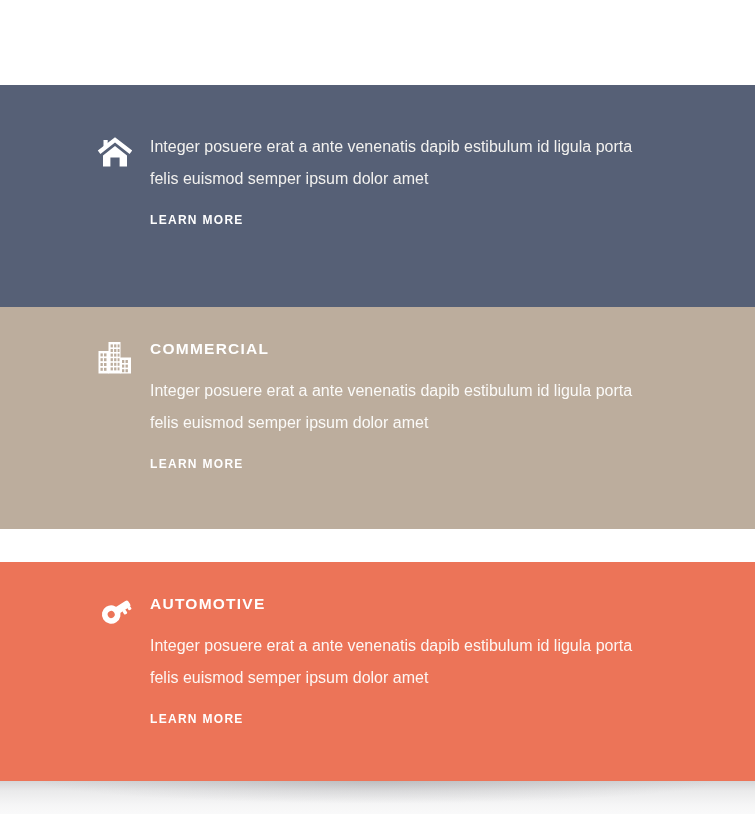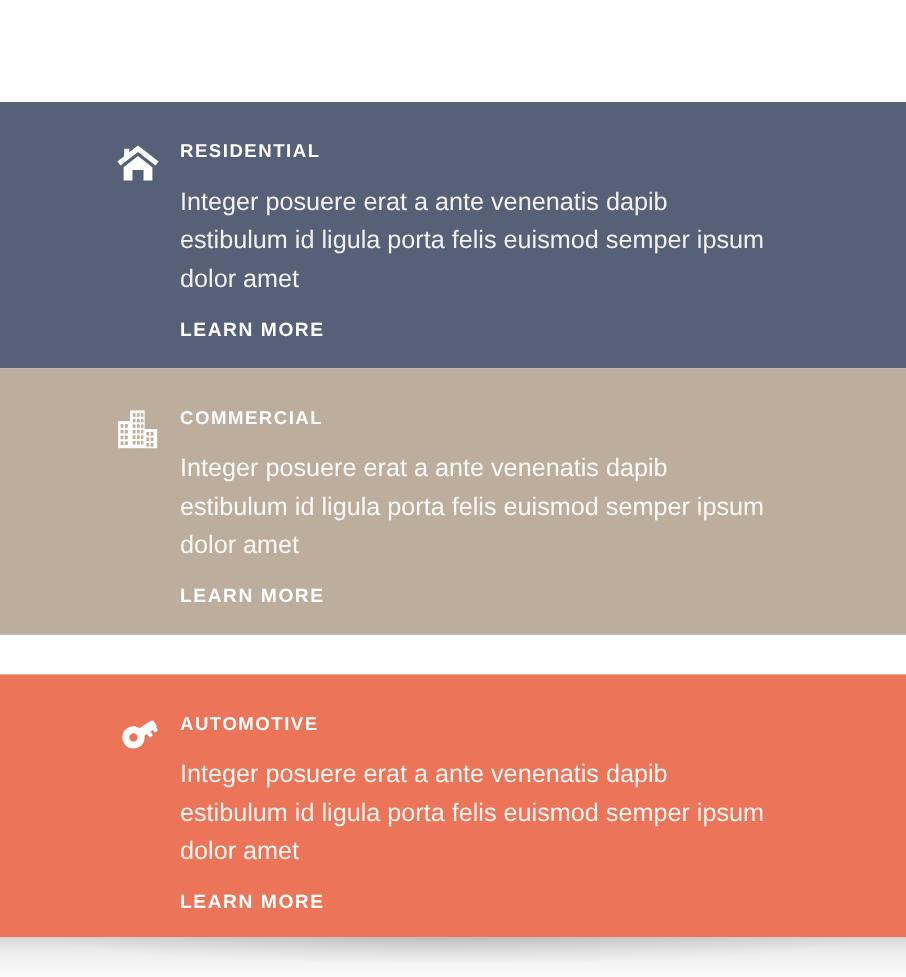--- a/index.html
+++ b/index.html
@@ -67,33 +67,33 @@
     font-size: 15.5px;
     font-weight: bold;
     letter-spacing: 1.25px;
     color: #ffffff;
     line-height: 20px;
     padding-top: 2px;
   }
 
   .panel-body {
     margin: 16px 0 0 0;
-    font-size: 21px;
+    font-size: 16px;
     line-height: 32px;
     color: #f2f1ef;
     font-weight: normal;
     max-width: 490px;
   }
   .panel-commercial .panel-body { color: #fbfaf8; }
   .panel-automotive .panel-body { color: #fdf6f3; }
 
   .panel-link {
     display: inline-block;
     margin-top: 18px;
-    font-size: 16px;
+    font-size: 12px;
     font-weight: bold;
     letter-spacing: 1.3px;
     color: #ffffff;
     text-decoration: none;
     cursor: pointer;
   }
 
   
   .stack-shadow {
     position: relative;
@@ -127,21 +127,20 @@
 
     <section class="panel panel-residential">
       <div class="panel-inner">
         <span class="panel-icon">
           <svg viewBox="0 0 38 38" xmlns="http://www.w3.org/2000/svg">
             <path d="M7.5 7.0 h4.2 v4.0 l-4.2 3.4 z" fill="#ffffff"></path>
             <path d="M19 4.2 L36.2 17.6 L33.6 21.0 L19 9.6 L4.4 21.0 L1.8 17.6 Z" fill="#ffffff"></path>
             <path d="M19 13.0 L31.0 22.4 V33.4 H23.6 V24.6 H14.4 V33.4 H7.0 V22.4 Z" fill="#ffffff"></path>
           </svg>
         </span>
-        <h3 class="panel-title">RESIDENTIAL</h3>
         <p class="panel-body">Integer posuere erat a ante venenatis dapib estibulum id ligula porta felis euismod semper ipsum dolor amet</p>
         <a class="panel-link" href="#">LEARN MORE</a>
       </div>
     </section>
 
     <section class="panel panel-commercial">
       <div class="panel-inner">
         <span class="panel-icon">
           <svg viewBox="0 0 38 38" xmlns="http://www.w3.org/2000/svg">
             <g fill="#ffffff">

